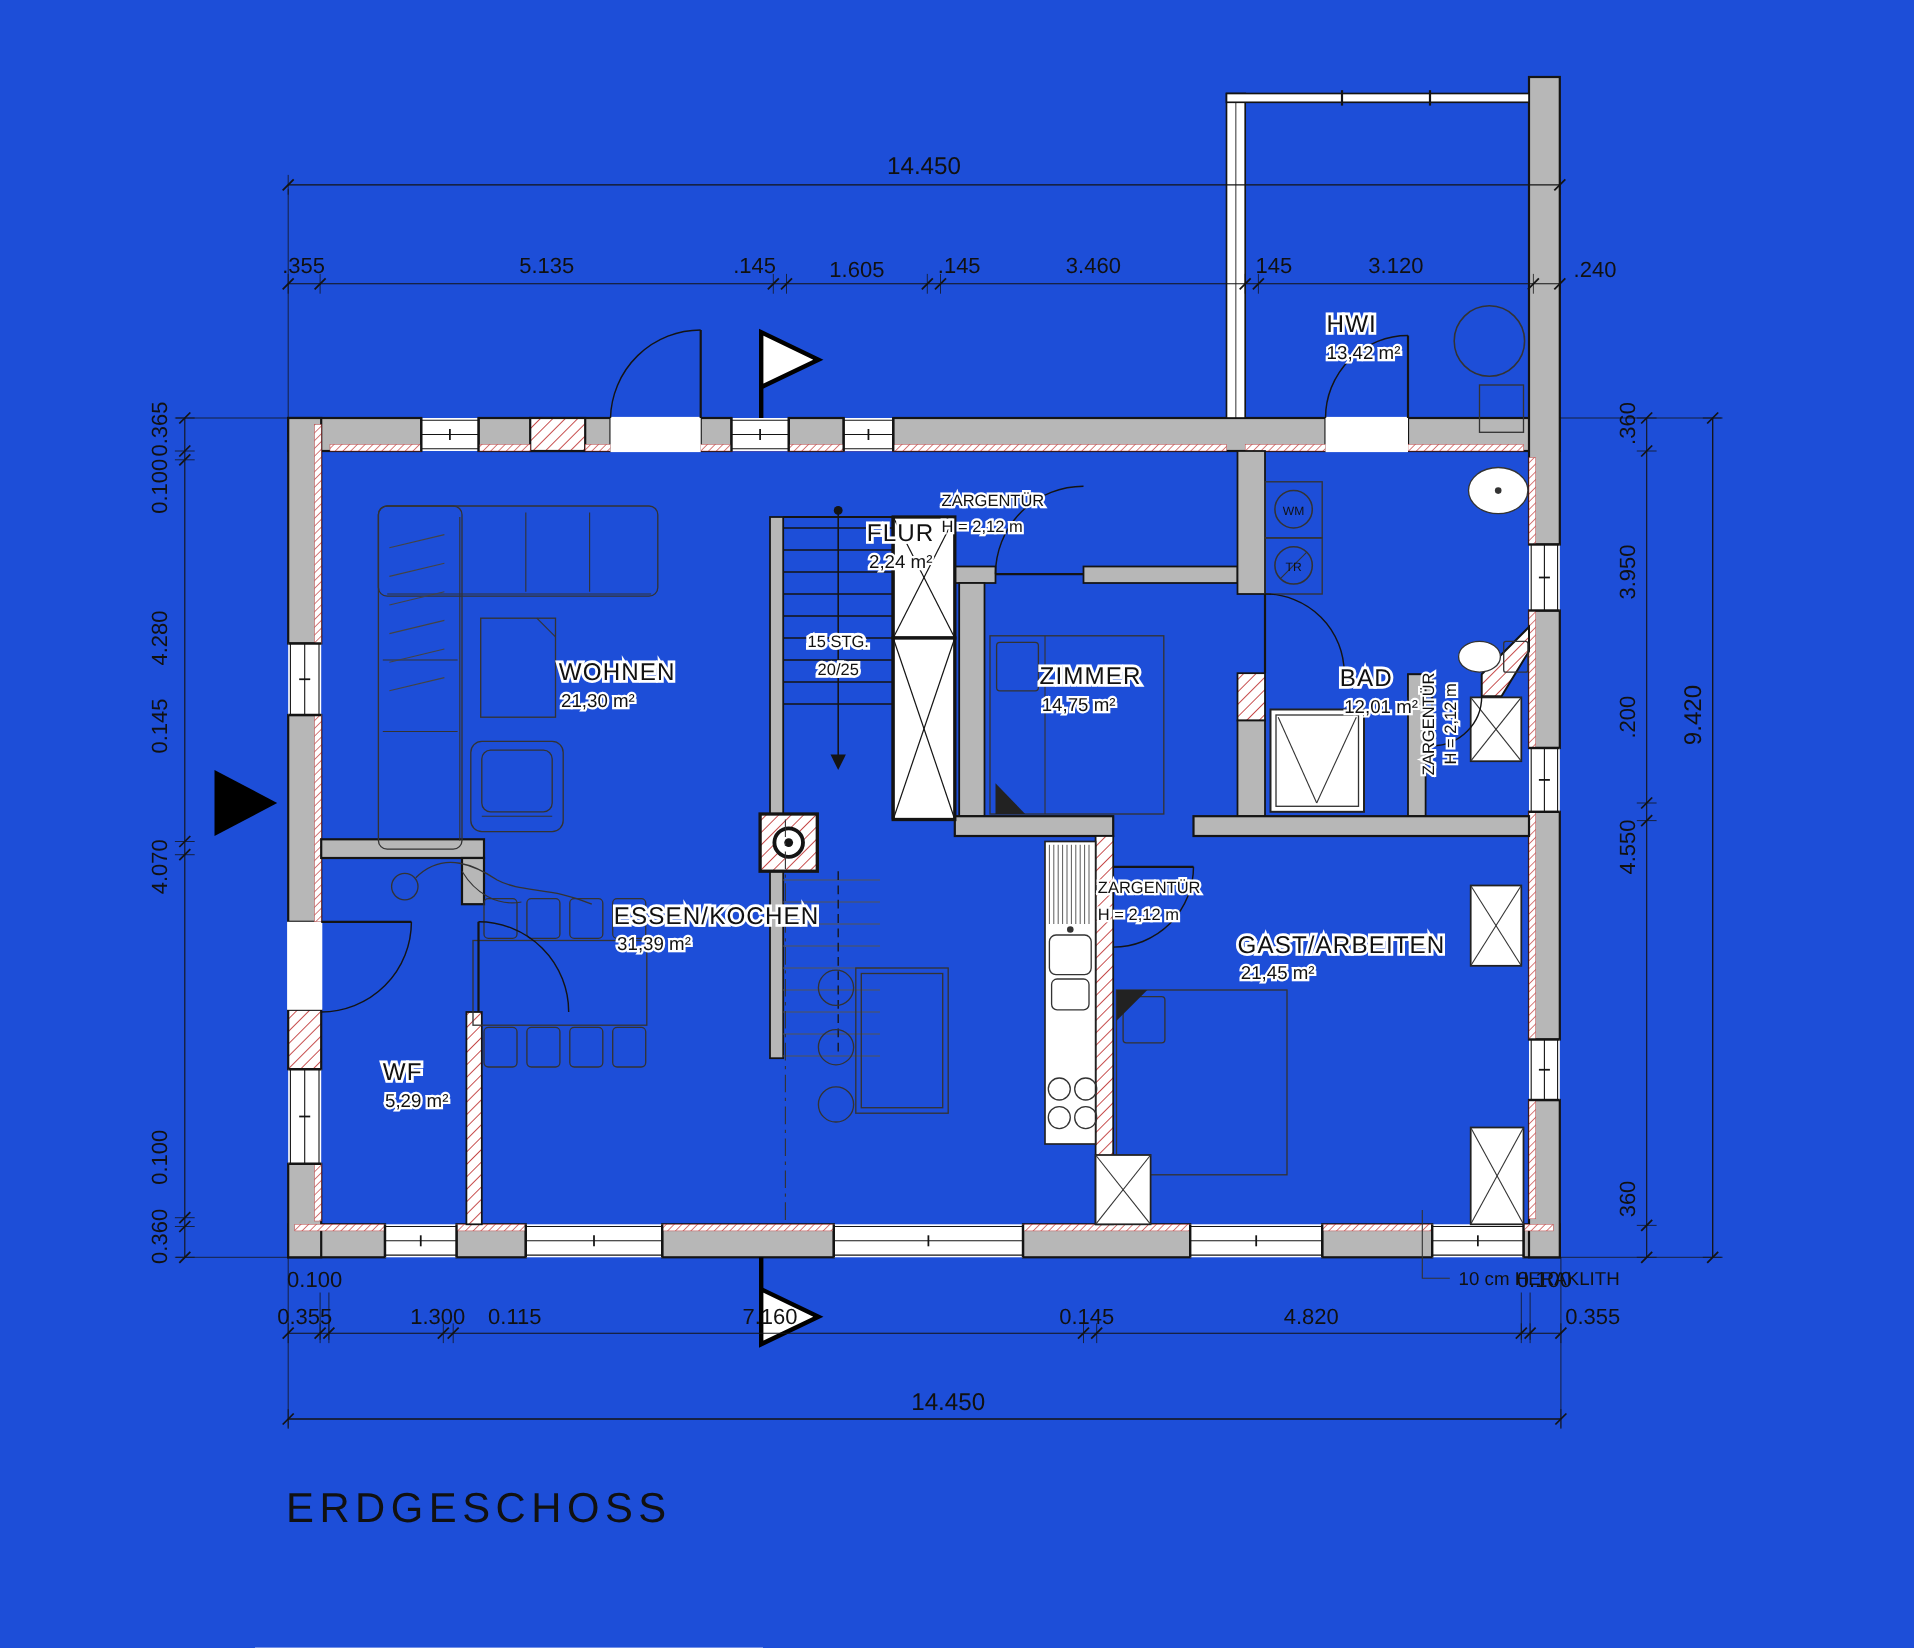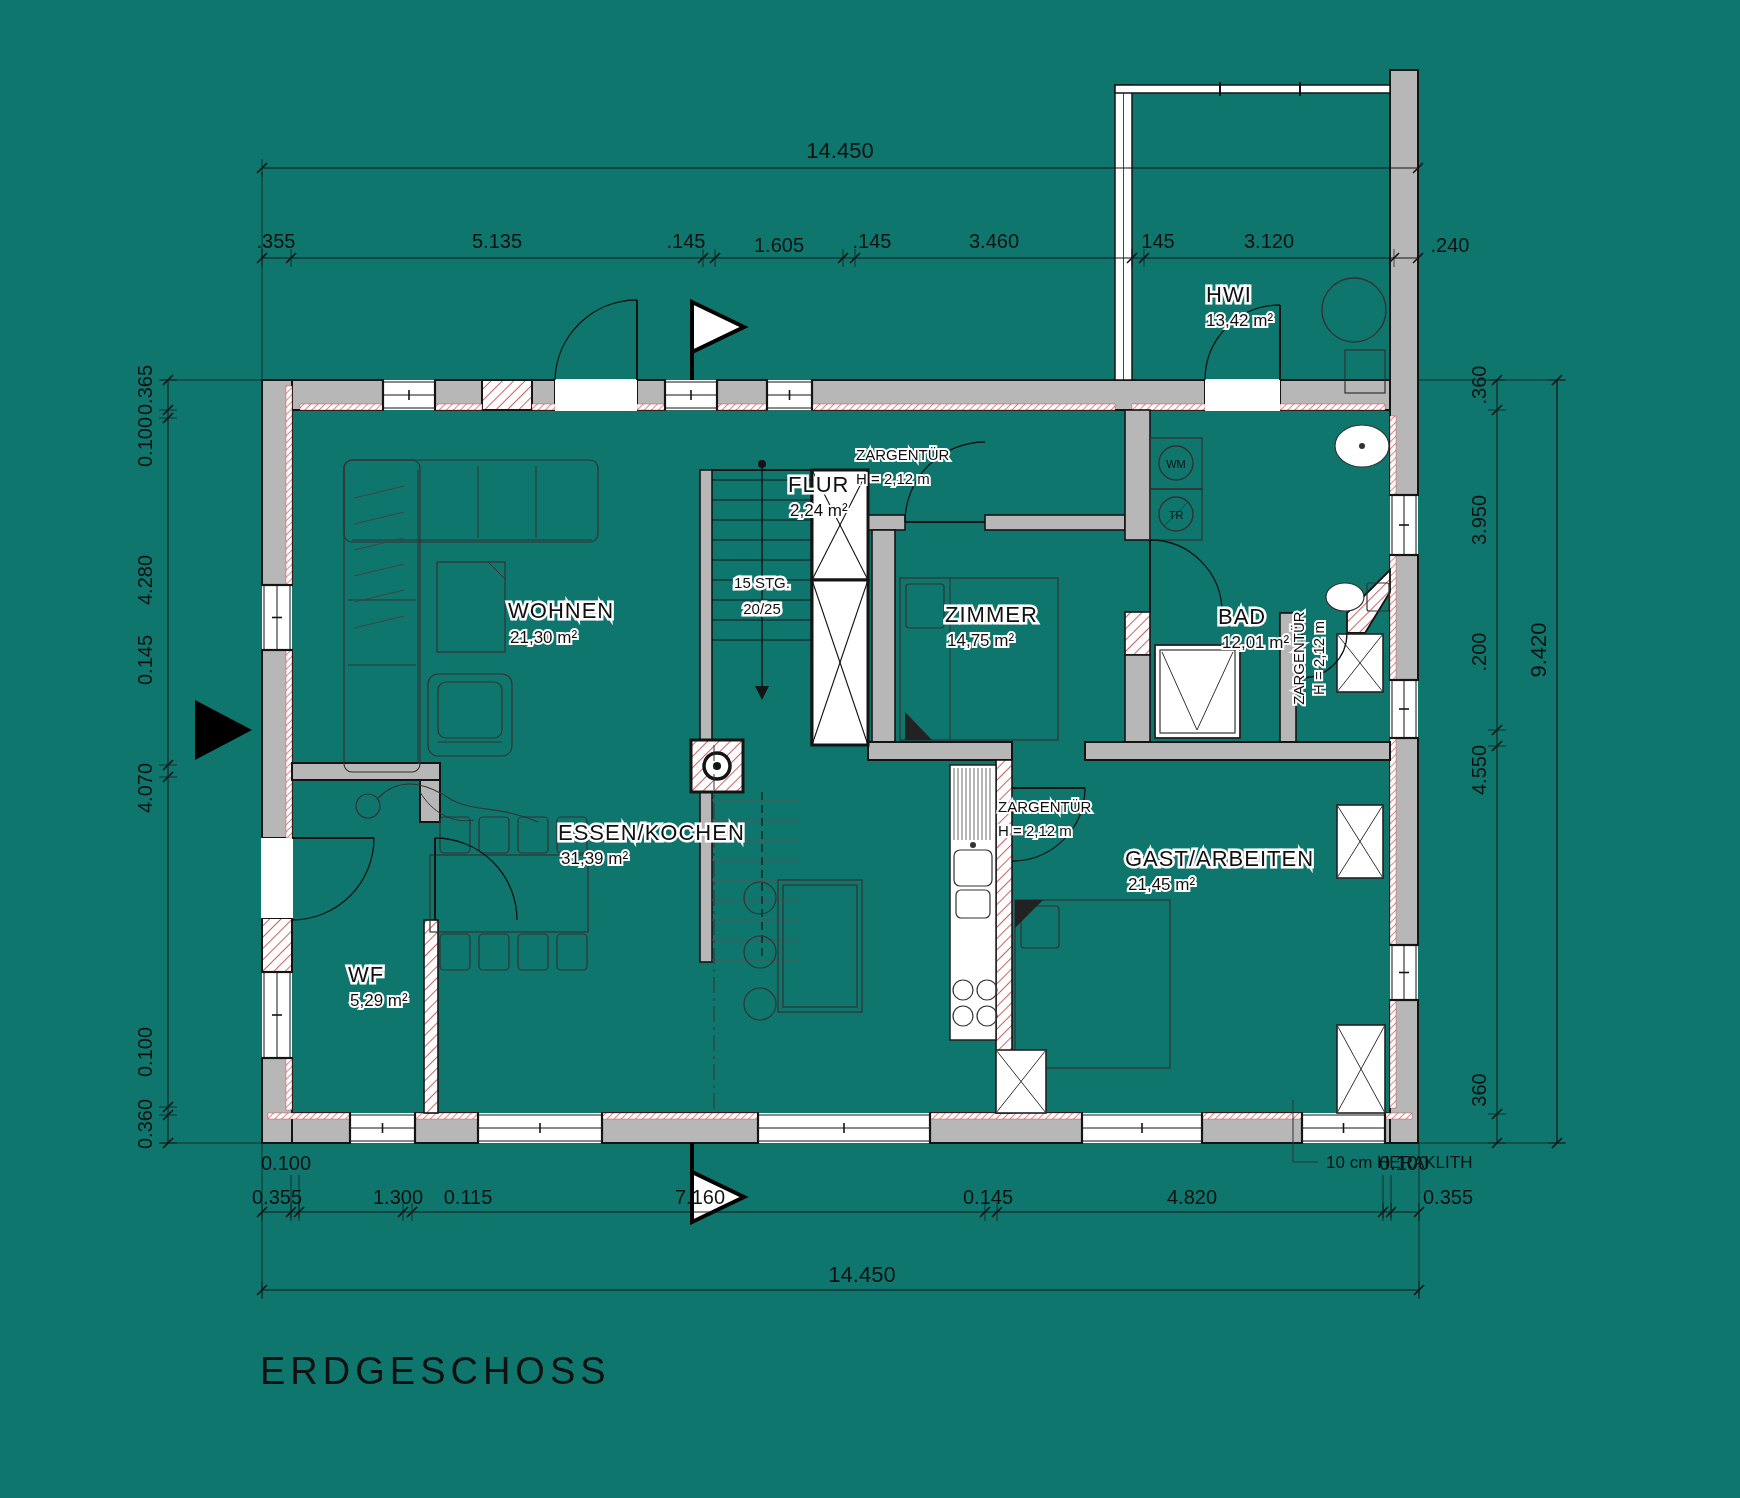--- a/index.html
+++ b/index.html
@@ -1,16 +1,16 @@
 <!DOCTYPE html>
 <html><head>
 <meta charset="utf-8">
 <style>
   html,body{margin:0;padding:0;background:#fff;}
-  #page{position:relative;width:1740px;height:1498px;background:#0f766e;overflow:hidden;
+  #page{position:relative;width:1740px;height:1498px;background:#1d4ed8;overflow:hidden;
         font-family:"Liberation Sans", sans-serif;}
   svg{position:absolute;left:0;top:0;}
   text{fill:#111;font-family:"Liberation Sans", sans-serif;}
   .dim{font-size:20px;}
   .dimBig{font-size:22px;}
   .room{font-size:22px;letter-spacing:1px;paint-order:stroke;stroke:#fff;stroke-width:5px;}
   .area{font-size:17px;paint-order:stroke;stroke:#fff;stroke-width:4px;}
   .small{font-size:15px;paint-order:stroke;stroke:#fff;stroke-width:4px;}
   .tiny{font-size:11px;}
   .note{font-size:17px;}

